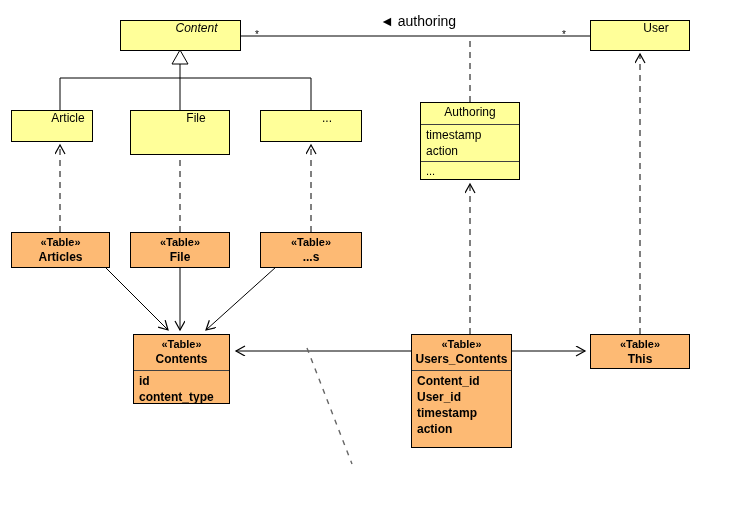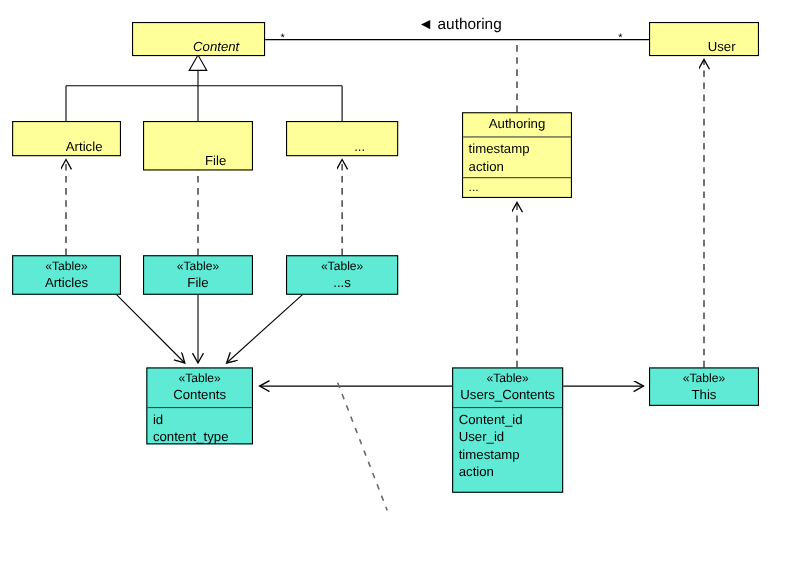--- a/index.html
+++ b/index.html
@@ -21,32 +21,32 @@
     width: 730px;
     height: 524px;
   }
   .node {
     position: absolute;
     box-sizing: border-box;
     border: 1px solid #000000;
     z-index: 5;
   }
   .uml-class { background: #ffff99; }
-  .uml-table { background: #5eead4; }
+  .uml-table { background: #fdba74; font-weight: bold; }
   .node-header {
     box-sizing: border-box;
     text-align: center;
     font-size: 12px;
     color: #000000;
     line-height: 15px;
     padding-top: 2px;
   }
   .node-header.compact {
     display: flex;
-    align-items: flex-end;
+    align-items: flex-start;
     justify-content: center;
     padding-top: 0;
     height: 100%;
     margin-left: 32px;
   }
   .stereo {
     display: block;
     font-size: 11px;
     line-height: 15px;
   }
@@ -166,21 +166,21 @@
       <span class="cname italic">Content</span>
     </div>
   </div>
 
   <div class="node uml-class" style="left:590px; top:20px; width:100px; height:31px;">
     <div class="node-header compact">
       <span class="cname">User</span>
     </div>
   </div>
 
-  <div class="node uml-class" style="left:11px; top:110px; width:99px; height:32px;">
+  <div class="node uml-class" style="left:11px; top:110px; width:82px; height:32px;">
     <div class="node-header compact">
       <span class="cname">Article</span>
     </div>
   </div>
 
   <div class="node uml-class" style="left:130px; top:110px; width:100px; height:45px;">
     <div class="node-header compact">
       <span class="cname">File</span>
     </div>
   </div>

